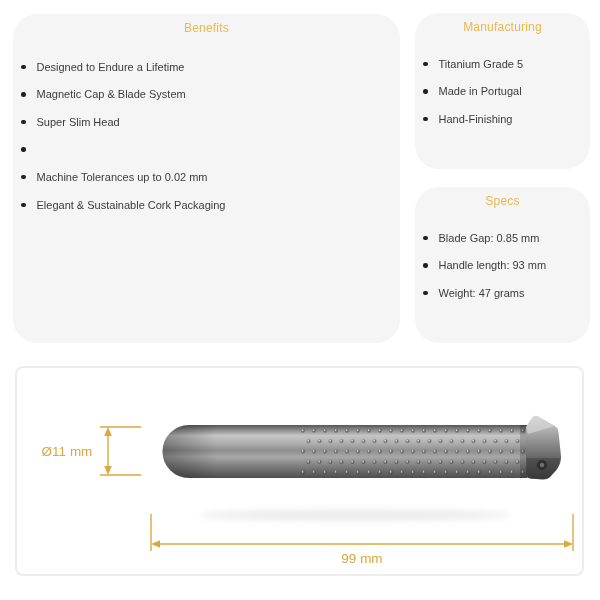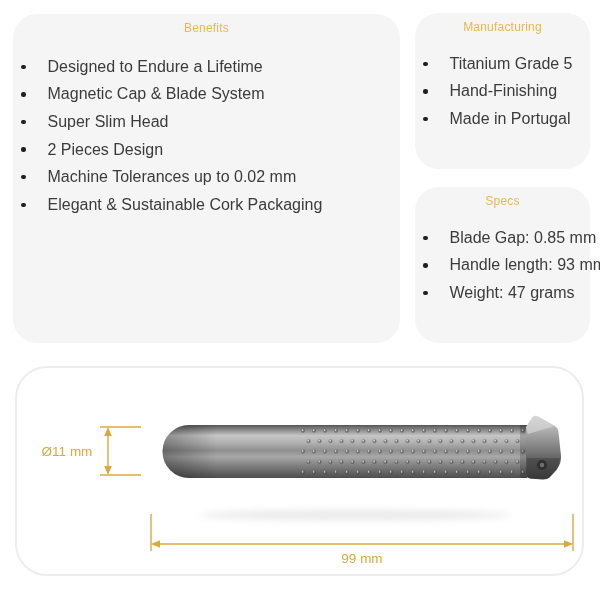--- a/index.html
+++ b/index.html
@@ -38,42 +38,42 @@
     color:var(--accent-gold);
   }
   .card ul{
     list-style:none;
     margin:16px 0 0;
     padding:0 4px 0 6px;
   }
   .card li{
     display:flex;
     align-items:center;
-    gap:22px;
+    gap:11px;
     height:27.6px;
-    font-size:16px;
+    font-size:11px;
     white-space:nowrap;
   }
   .card.narrow ul{margin-top:14px;}
   .card li .bullet{
     flex:none;
     width:4.5px;height:4.5px;
     margin-left:2px;
     border-radius:50%;
     background:var(--bullet-color);
   }
   #benefits-card{left:13px;top:14px;width:387px;height:329px;}
   #manufacturing-card{left:415px;top:13px;width:175px;height:156px;}
   #specs-card{left:415px;top:187px;width:175px;height:156px;}
   #diagram-card{
     position:absolute;
     left:15px;top:366px;width:569px;height:210px;
     background:#fff;
     border:2px solid var(--diagram-border);
-    border-radius:32px;
+    border-radius:8px;
     overflow:hidden;
   }
   #diagram-card svg{position:absolute;left:-2px;top:-2px;}
   .dim-stroke{stroke:var(--dimension-gold);stroke-width:1.4;fill:none;}
   .dim-fill{fill:var(--dimension-gold);stroke:none;}
   .dim-label{
     fill:var(--dimension-gold);
     font-size:13.5px;
     font-family:"Liberation Sans","DejaVu Sans",sans-serif;
   }
@@ -93,21 +93,20 @@
       <li>
           <span class="bullet"></span>
           <span>Magnetic Cap &amp; Blade System</span>
         </li>
       <li>
           <span class="bullet"></span>
           <span>Super Slim Head</span>
         </li>
       <li>
           <span class="bullet"></span>
-          <span>2 Pieces Design</span>
         </li>
       <li>
           <span class="bullet"></span>
           <span>Machine Tolerances up to 0.02 mm</span>
         </li>
       <li>
           <span class="bullet"></span>
           <span>Elegant &amp; Sustainable Cork Packaging</span>
         </li>
     </ul>
@@ -115,25 +114,25 @@
 
   <section class="card narrow" id="manufacturing-card">
     <h2>Manufacturing</h2>
     <ul>
       <li>
           <span class="bullet"></span>
           <span>Titanium Grade 5</span>
         </li>
       <li>
           <span class="bullet"></span>
+          <span>Made in Portugal</span>
+        </li>
+      <li>
+          <span class="bullet"></span>
           <span>Hand-Finishing</span>
-        </li>
-      <li>
-          <span class="bullet"></span>
-          <span>Made in Portugal</span>
         </li>
     </ul>
   </section>
 
   <section class="card narrow" id="specs-card">
     <h2>Specs</h2>
     <ul>
       <li>
           <span class="bullet"></span>
           <span>Blade Gap: 0.85 mm</span>

